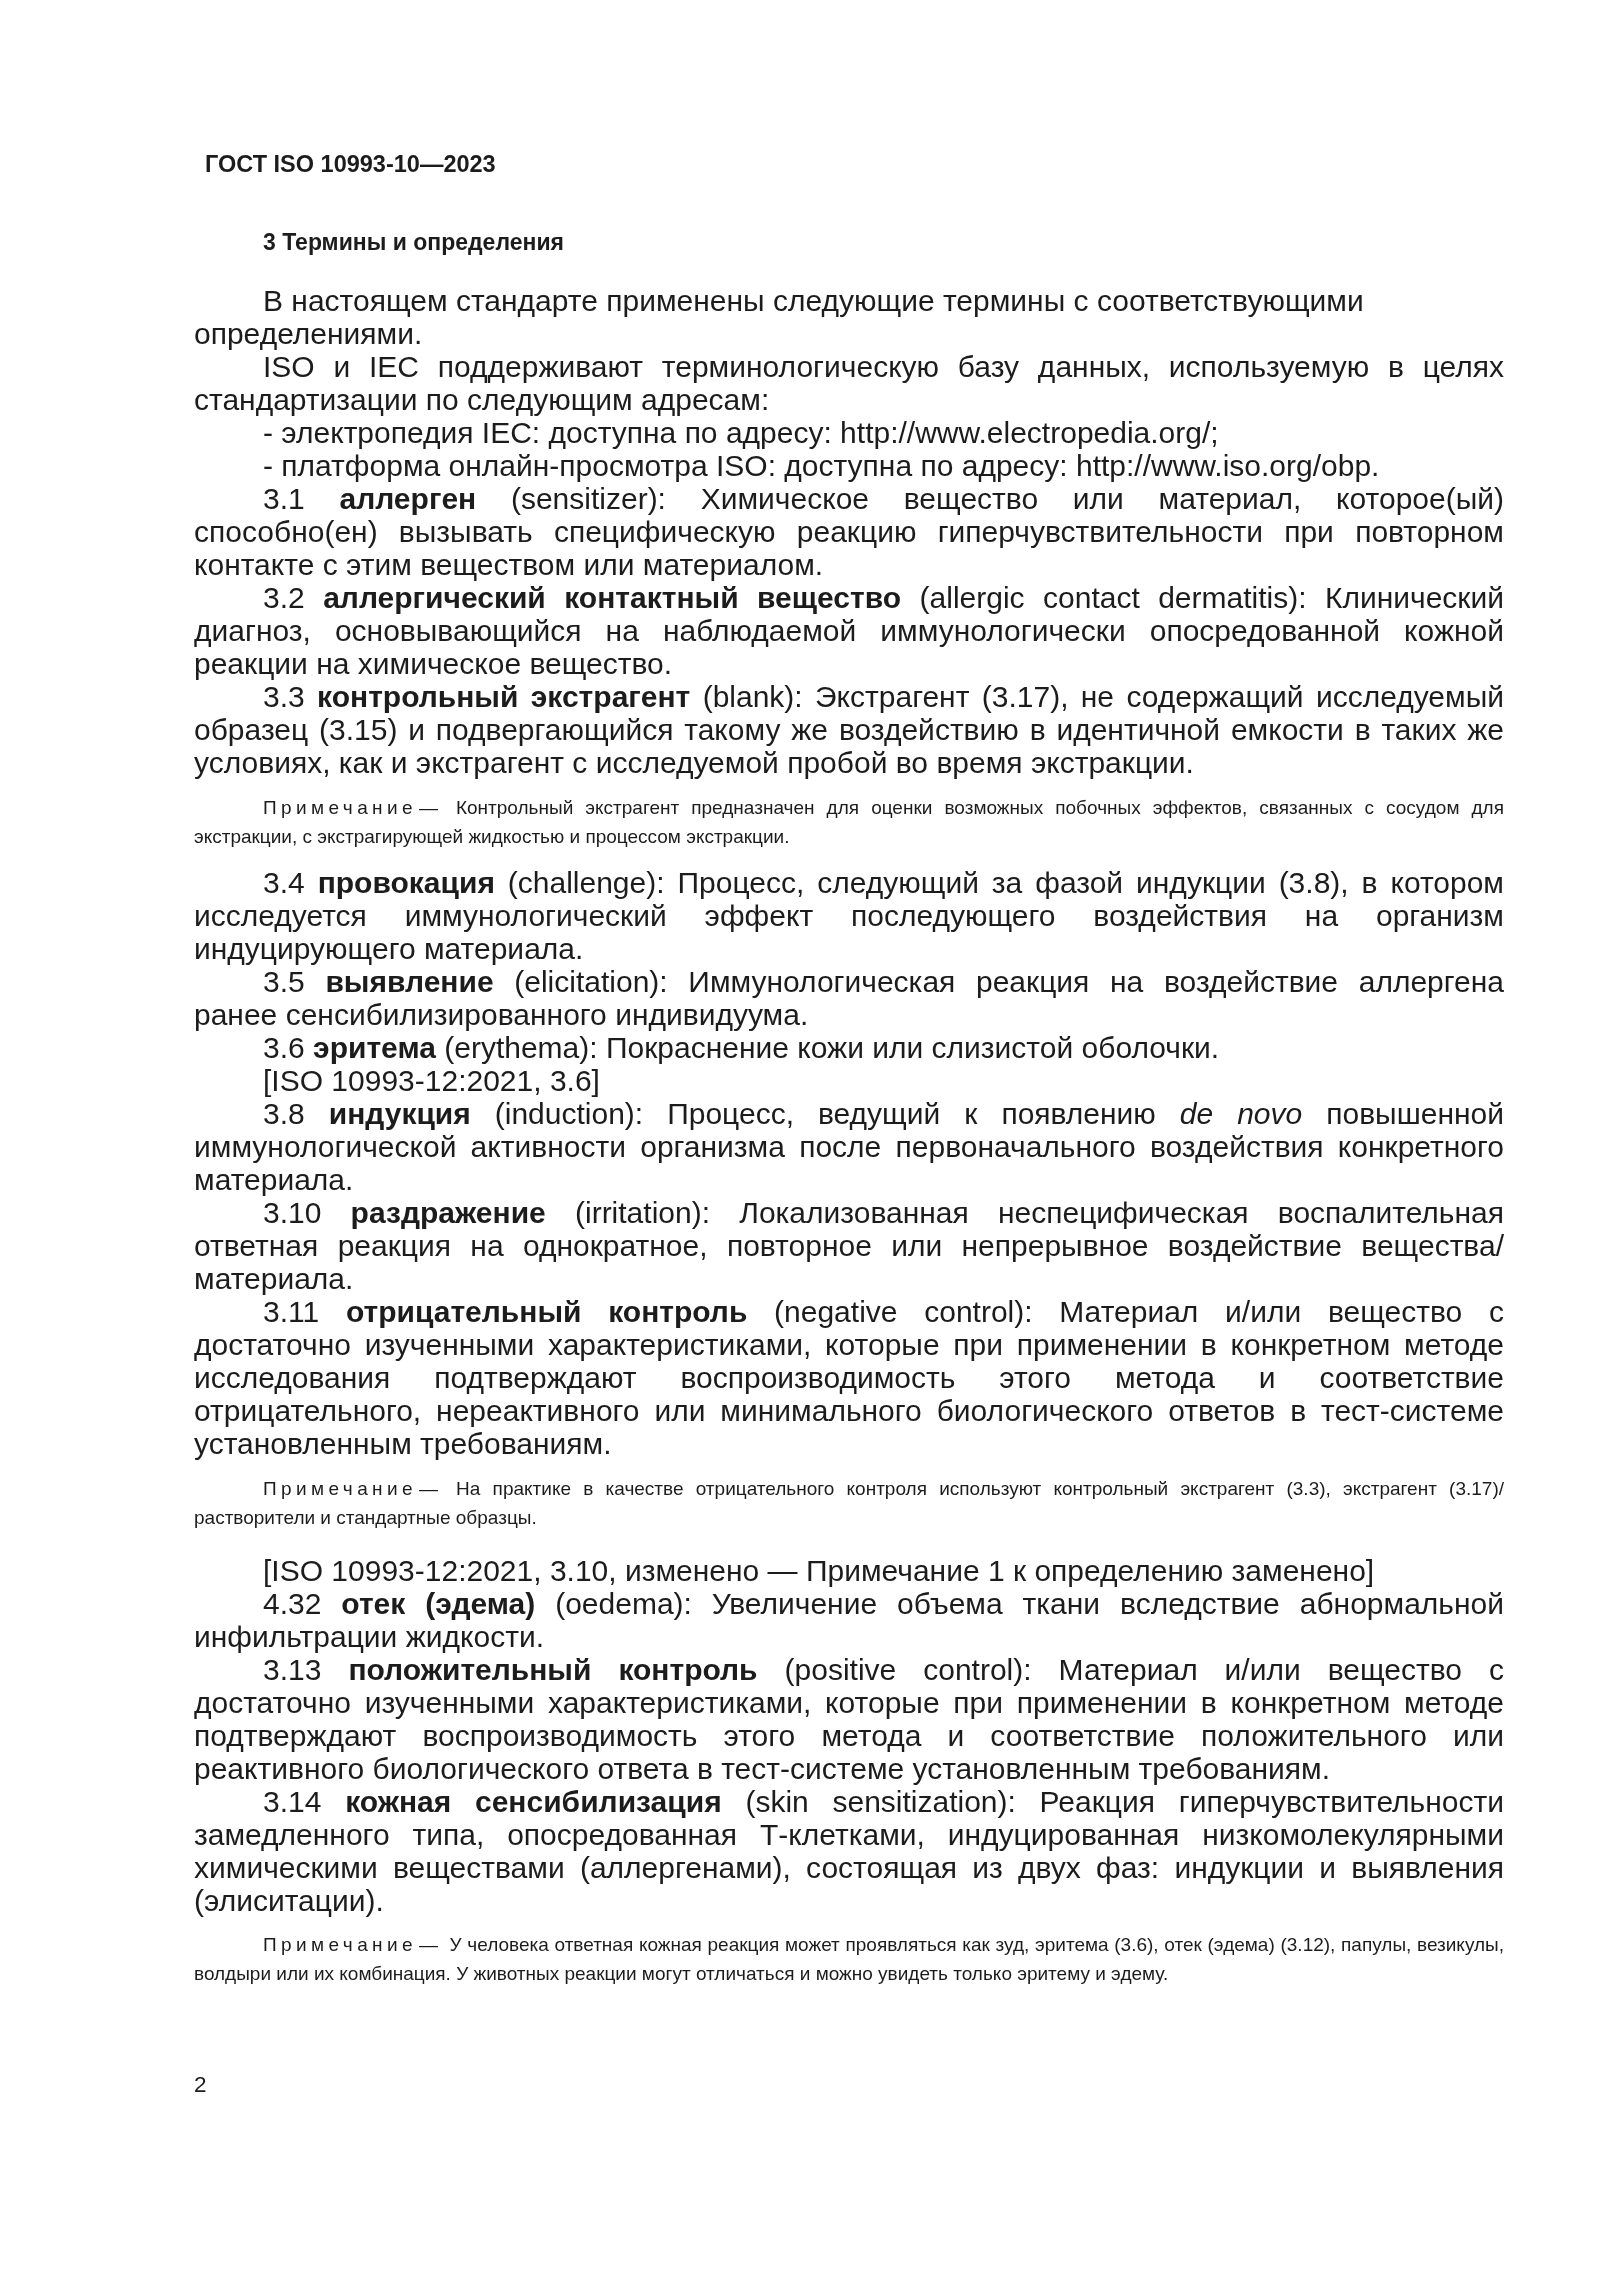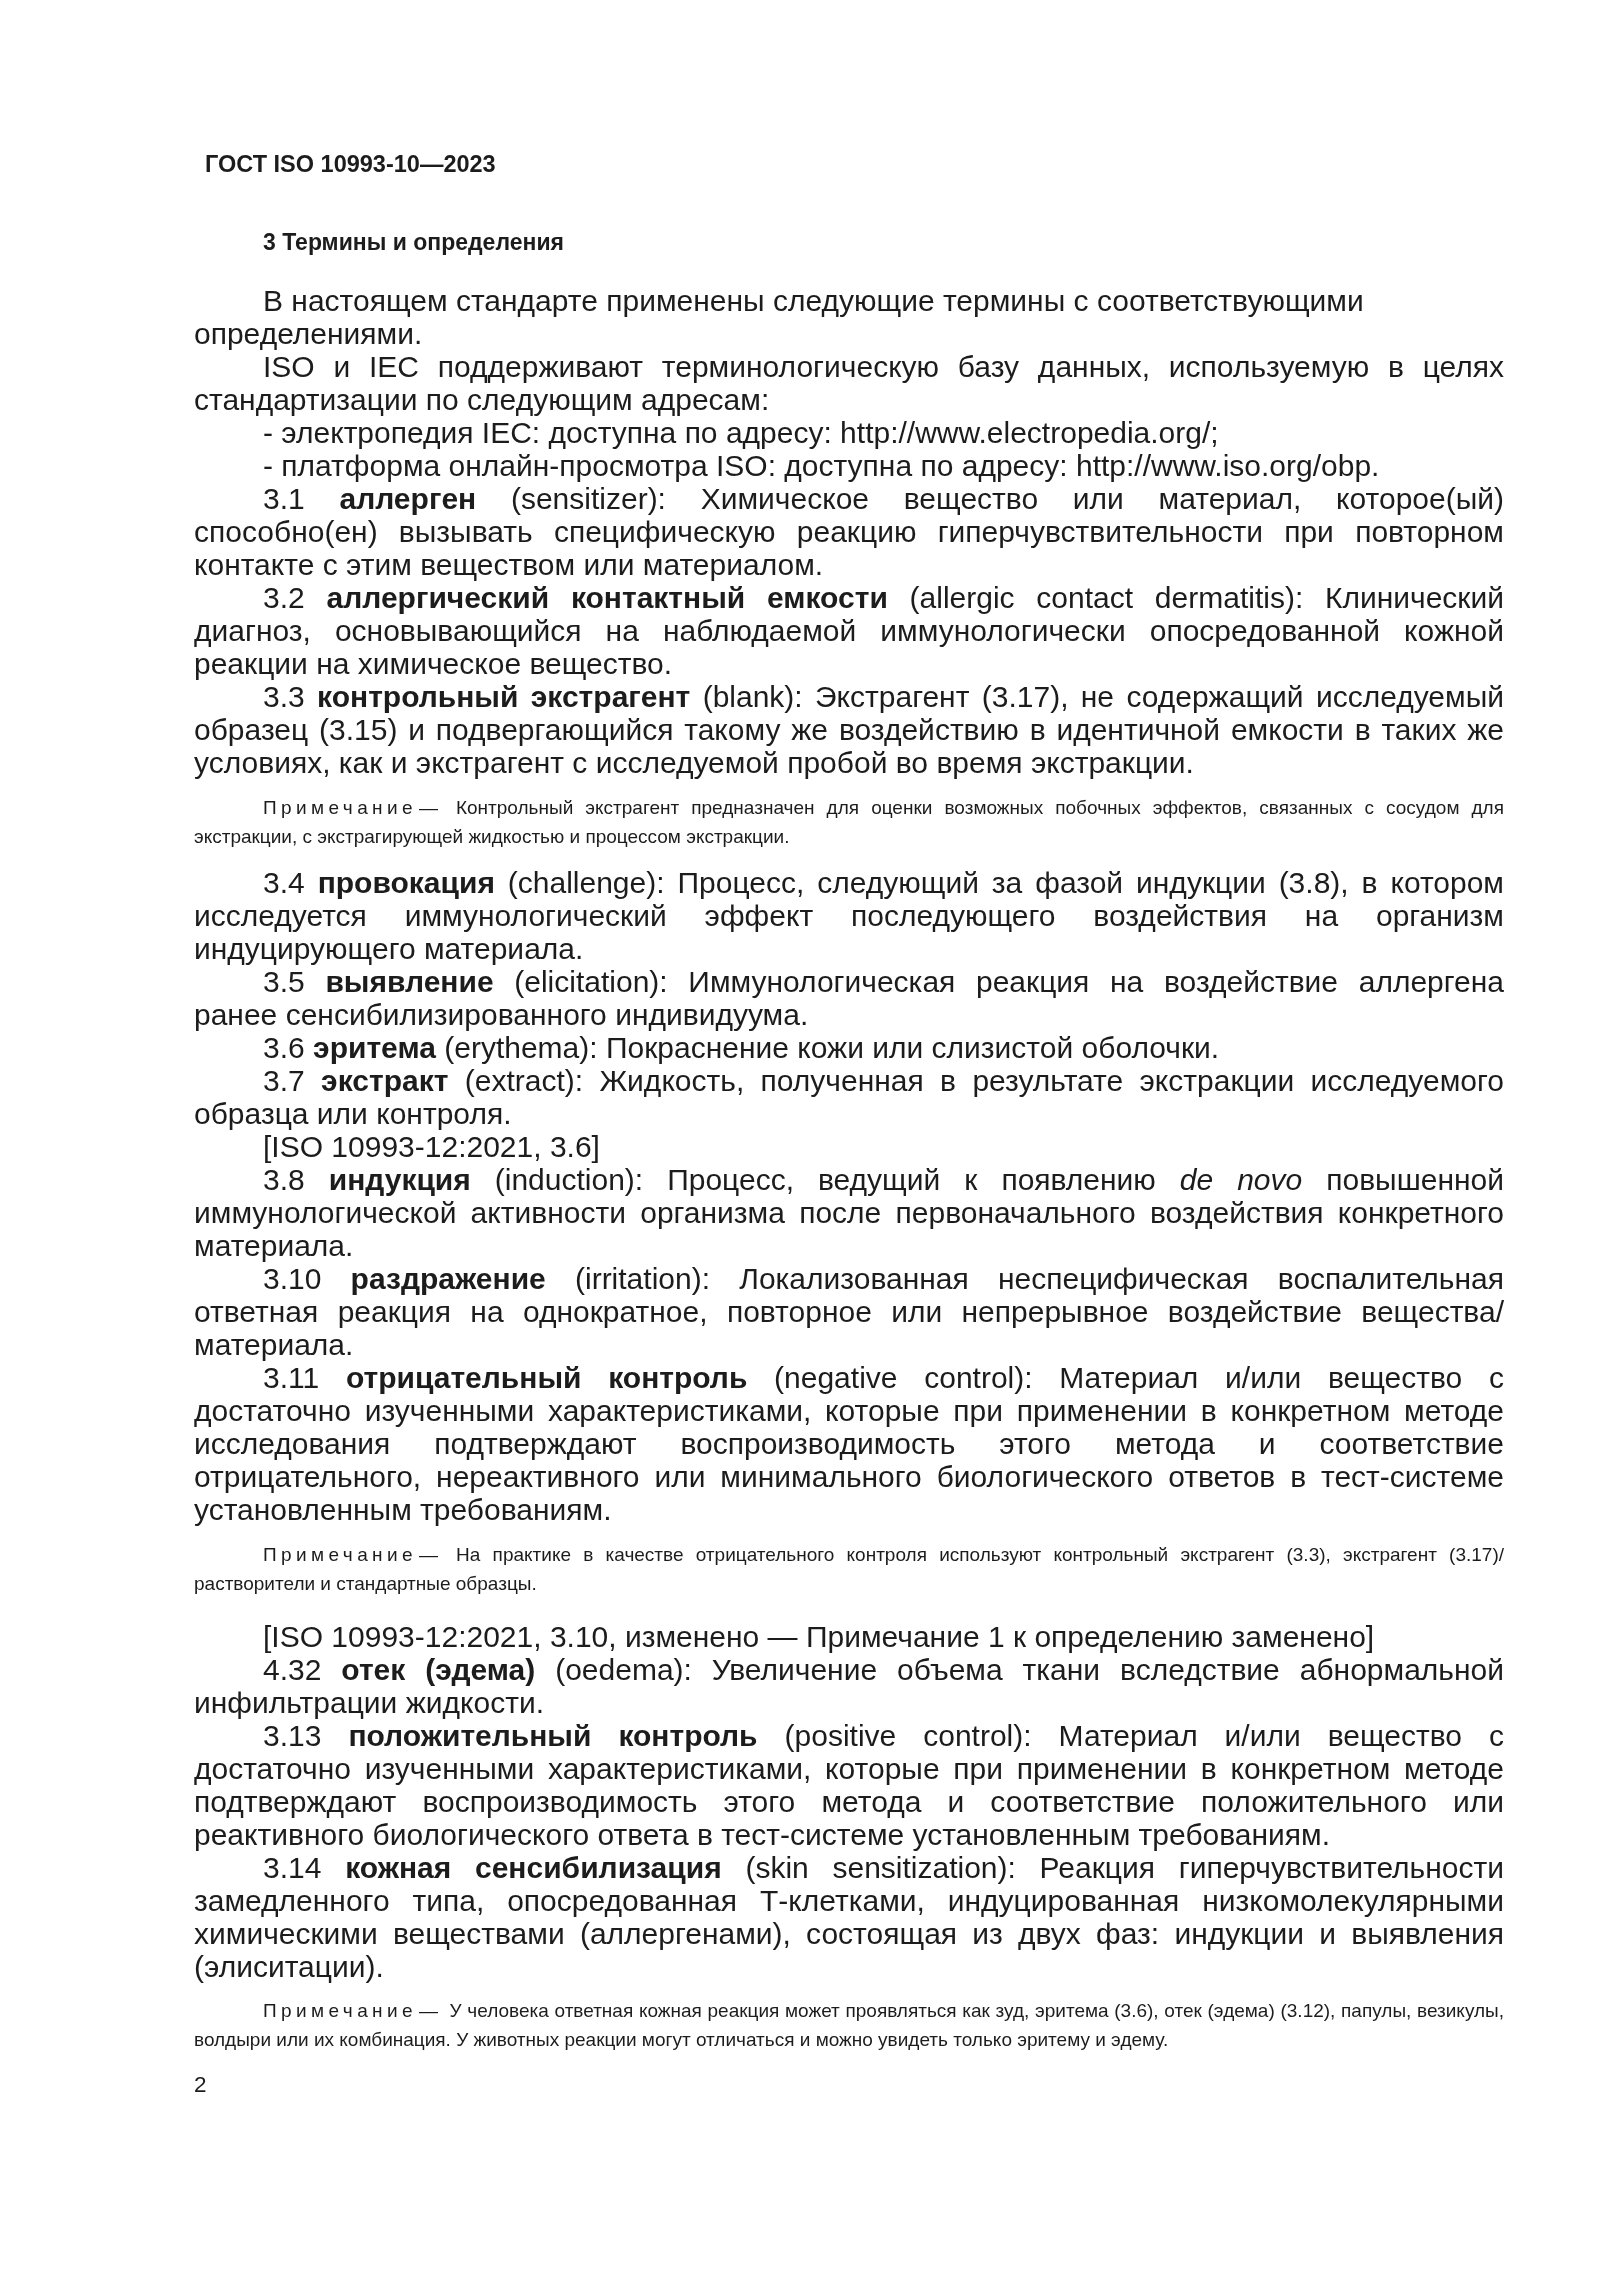--- a/index.html
+++ b/index.html
@@ -25,29 +25,28 @@
   <div class="header">ГОСТ ISO 10993-10—2023</div>
   <div class="section-title">3 Термины и определения</div>
 
   <div class="content">
     <p class="p nojust">В настоящем стандарте применены следующие термины с соответствующими определениями.</p>
     <p class="p">ISO и IEC поддерживают терминологическую базу данных, используемую в целях стандартизации по следующим адресам:</p>
     <p class="p nojust">- электропедия IEC: доступна по адресу: http://www.electropedia.org/;</p>
     <p class="p nojust">- платформа онлайн-просмотра ISO: доступна по адресу: http://www.iso.org/obp.</p>
 
     <p class="p"><span>3.1</span> <span class="b">аллерген</span><span> (sensitizer): Химическое вещество или материал, которое(ый) способно(ен) вызывать специфическую реакцию гиперчувствительности при повторном контакте с этим веществом или материалом.</span></p>
-    <p class="p"><span>3.2</span> <span class="b">аллергический контактный емкости</span><span> (allergic contact dermatitis): Клинический диагноз, основывающийся на наблюдаемой иммунологически опосредованной кожной реакции на химическое вещество.</span></p>
+    <p class="p"><span>3.2</span> <span class="b">аллергический контактный вещество</span><span> (allergic contact dermatitis): Клинический диагноз, основывающийся на наблюдаемой иммунологически опосредованной кожной реакции на химическое вещество.</span></p>
     <p class="p"><span>3.3</span> <span class="b">контрольный экстрагент</span><span> (blank): Экстрагент (3.17), не содержащий исследуемый образец (3.15) и подвергающийся такому же воздействию в идентичной емкости в таких же условиях, как и экстрагент с исследуемой пробой во время экстракции.</span></p>
 
     <p class="note"><span class="note-label">Примечание</span><span class="note-dash">—</span> <span>Контрольный экстрагент предназначен для оценки возможных побочных эффектов, связанных с сосудом для экстракции, с экстрагирующей жидкостью и процессом экстракции.</span></p>
 
     <p class="p"><span>3.4</span> <span class="b">провокация</span><span> (challenge): Процесс, следующий за фазой индукции (3.8), в котором исследуется иммунологический эффект последующего воздействия на организм индуцирующего материала.</span></p>
     <p class="p"><span>3.5</span> <span class="b">выявление</span><span> (elicitation): Иммунологическая реакция на воздействие аллергена ранее сенсибилизированного индивидуума.</span></p>
     <p class="p nojust"><span>3.6</span> <span class="b">эритема</span><span> (erythema): Покраснение кожи или слизистой оболочки.</span></p>
-    <p class="p"><span>3.7</span> <span class="b">экстракт</span><span> (extract): Жидкость, полученная в результате экстракции исследуемого образца или контроля.</span></p>
     <p class="p nojust">[ISO 10993-12:2021, 3.6]</p>
     <p class="p"><span>3.8</span> <span class="b">индукция</span><span> (induction): Процесс, ведущий к появлению </span><span class="i">de novo</span><span> повышенной иммунологической активности организма после первоначального воздействия конкретного материала.</span></p>
     <p class="p"><span>3.10</span> <span class="b">раздражение</span><span> (irritation): Локализованная неспецифическая воспалительная ответная реакция на однократное, повторное или непрерывное воздействие вещества/материала.</span></p>
 
 
     <p class="p"><span>3.11</span> <span class="b">отрицательный контроль</span><span> (negative control): Материал и/или вещество с достаточно изученными характеристиками, которые при применении в конкретном методе исследования подтверждают воспроизводимость этого метода и соответствие отрицательного, нереактивного или минимального биологического ответов в тест-системе установленным требованиям.</span></p>
 
     <p class="note before-ref"><span class="note-label">Примечание</span><span class="note-dash">—</span> <span>На практике в качестве отрицательного контроля используют контрольный экстрагент (3.3), экстрагент (3.17)/растворители и стандартные образцы.</span></p>
 
     <p class="p nojust">[ISO 10993-12:2021, 3.10, изменено — Примечание 1 к определению заменено]</p>

